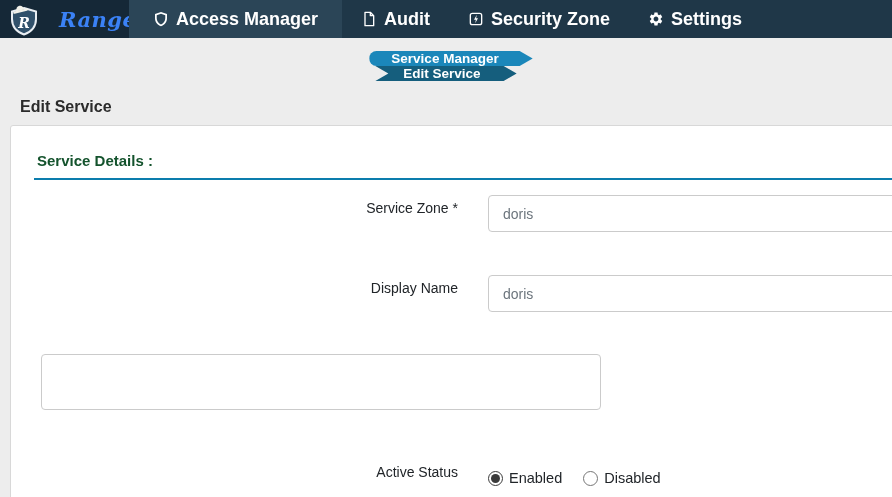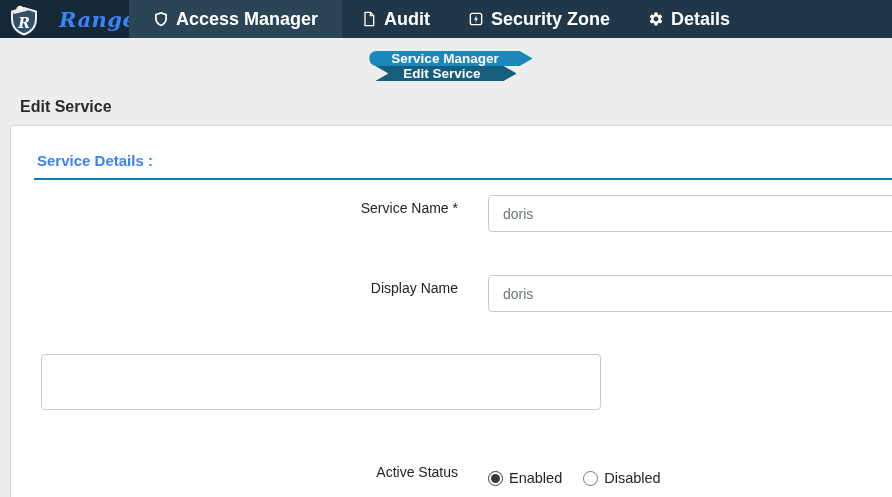--- a/index.html
+++ b/index.html
@@ -105,21 +105,21 @@
     border-radius: 3px;
   }
   .panel-heading-wrap {
     margin: 26px 0 0 23px;
     border-bottom: 2px solid #0C7DAD;
     padding-bottom: 8px;
   }
   .panel-heading {
     font-size: 15px;
     font-weight: bold;
-    color: #3b82f6;
+    color: #14532d;
     padding-left: 3px;
   }
 
   
   .form-row { display: flex; }
   .row-service-name  { margin-top: 15px; }
   .row-display-name  { margin-top: 43px; }
   .row-description   { margin-top: 42px; }
   .row-active-status { margin-top: 44px; }
   .form-label {
@@ -218,21 +218,21 @@
       </span>
       <span>Security Zone</span>
     </div>
 
     <div class="nav-item">
       <span class="nav-icon">
         <svg viewBox="0 0 24 24">
           <path fill="#FFFFFF" d="M19.14,12.94c0.04-0.3,0.06-0.61,0.06-0.94c0-0.32-0.02-0.64-0.07-0.94l2.03-1.58c0.18-0.14,0.23-0.41,0.12-0.61 l-1.92-3.32c-0.12-0.22-0.37-0.29-0.59-0.22l-2.39,0.96c-0.5-0.38-1.03-0.7-1.62-0.94L14.4,2.81c-0.04-0.24-0.24-0.41-0.48-0.41 h-3.84c-0.24,0-0.43,0.17-0.47,0.41L9.25,5.35C8.66,5.59,8.12,5.92,7.63,6.29L5.24,5.33c-0.22-0.08-0.47,0-0.59,0.22L2.74,8.87 C2.62,9.08,2.66,9.34,2.86,9.48l2.03,1.58C4.84,11.36,4.8,11.69,4.8,12s0.02,0.64,0.07,0.94l-2.03,1.58 c-0.18,0.14-0.23,0.41-0.12,0.61l1.92,3.32c0.12,0.22,0.37,0.29,0.59,0.22l2.39-0.96c0.5,0.38,1.03,0.7,1.62,0.94l0.36,2.54 c0.05,0.24,0.24,0.41,0.48,0.41h3.84c0.24,0,0.44-0.17,0.47-0.41l0.36-2.54c0.59-0.24,1.13-0.56,1.62-0.94l2.39,0.96 c0.22,0.08,0.47,0,0.59-0.22l1.92-3.32c0.12-0.22,0.07-0.47-0.12-0.61L19.14,12.94z M12,15.6c-1.98,0-3.6-1.62-3.6-3.6 s1.62-3.6,3.6-3.6s3.6,1.62,3.6,3.6S13.98,15.6,12,15.6z"></path>
         </svg>
       </span>
-      <span>Details</span>
+      <span>Settings</span>
     </div>
   </div>
 </div>
 
 <div class="breadcrumb">
   <div class="crumb crumb-first">
     <span>Service Manager</span>
   </div>
   <div class="crumb crumb-last">
     <span>Edit Service</span>
@@ -242,21 +242,21 @@
 <div class="page-title">Edit Service</div>
 
 <div class="panel">
   <div class="panel-heading-wrap">
     <span class="panel-heading">Service Details :</span>
   </div>
 
   <form>
 
     <div class="form-row row-service-name">
-      <label class="form-label">Service Name *</label>
+      <label class="form-label">Service Zone *</label>
       <div class="form-control-col">
         <input type="text" class="text-input" value="doris" style="">
       </div>
     </div>
 
     <div class="form-row row-display-name">
       <label class="form-label">Display Name</label>
       <div class="form-control-col">
         <input type="text" class="text-input" value="doris" style="">
       </div>

